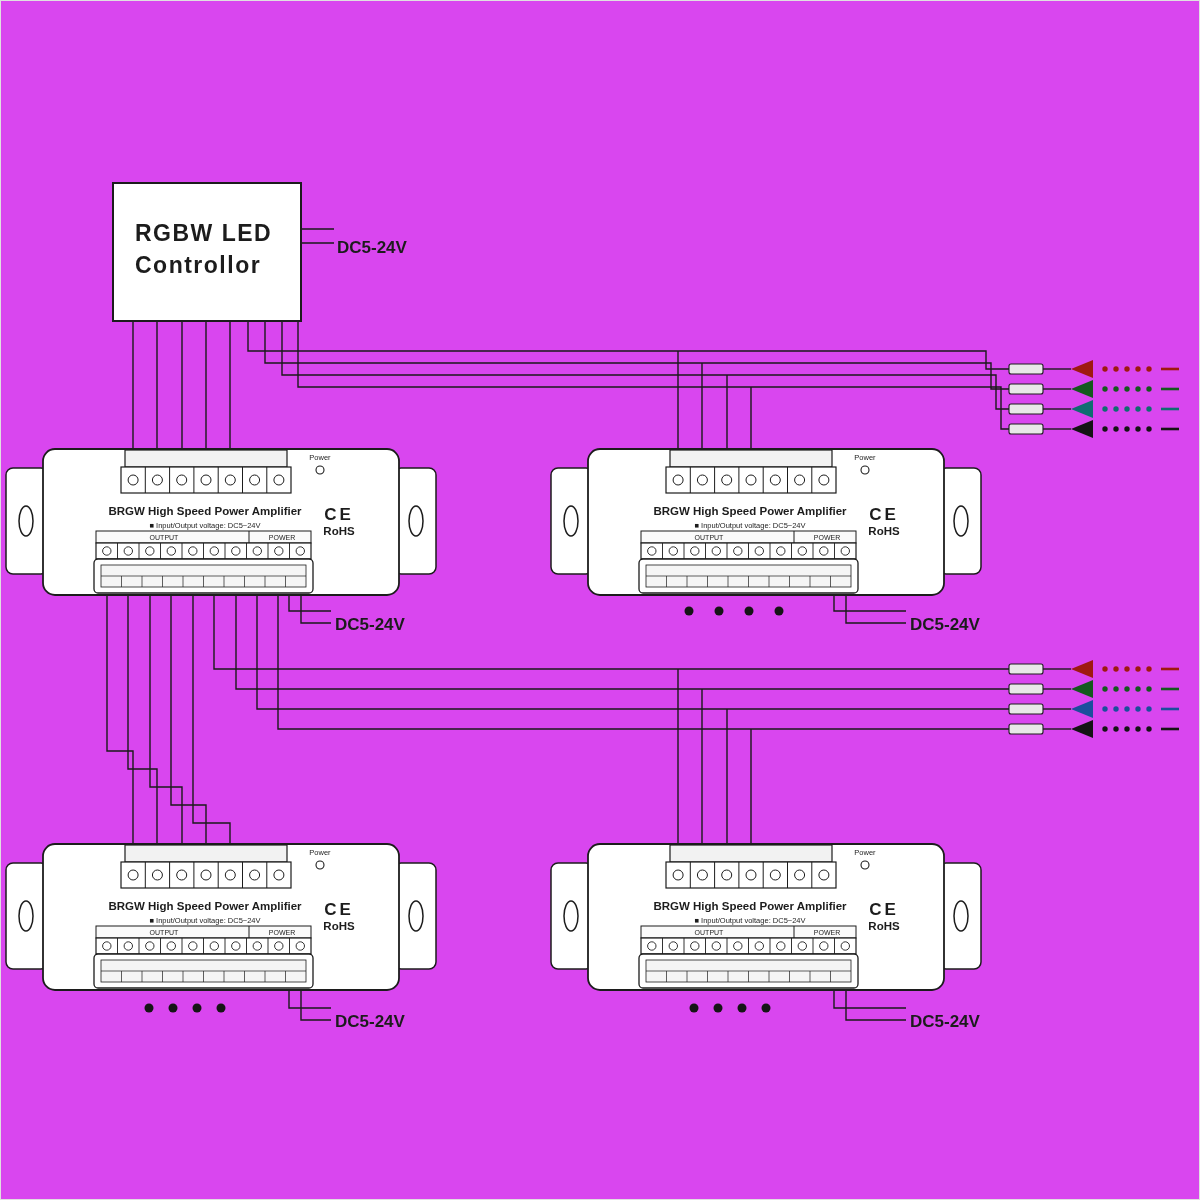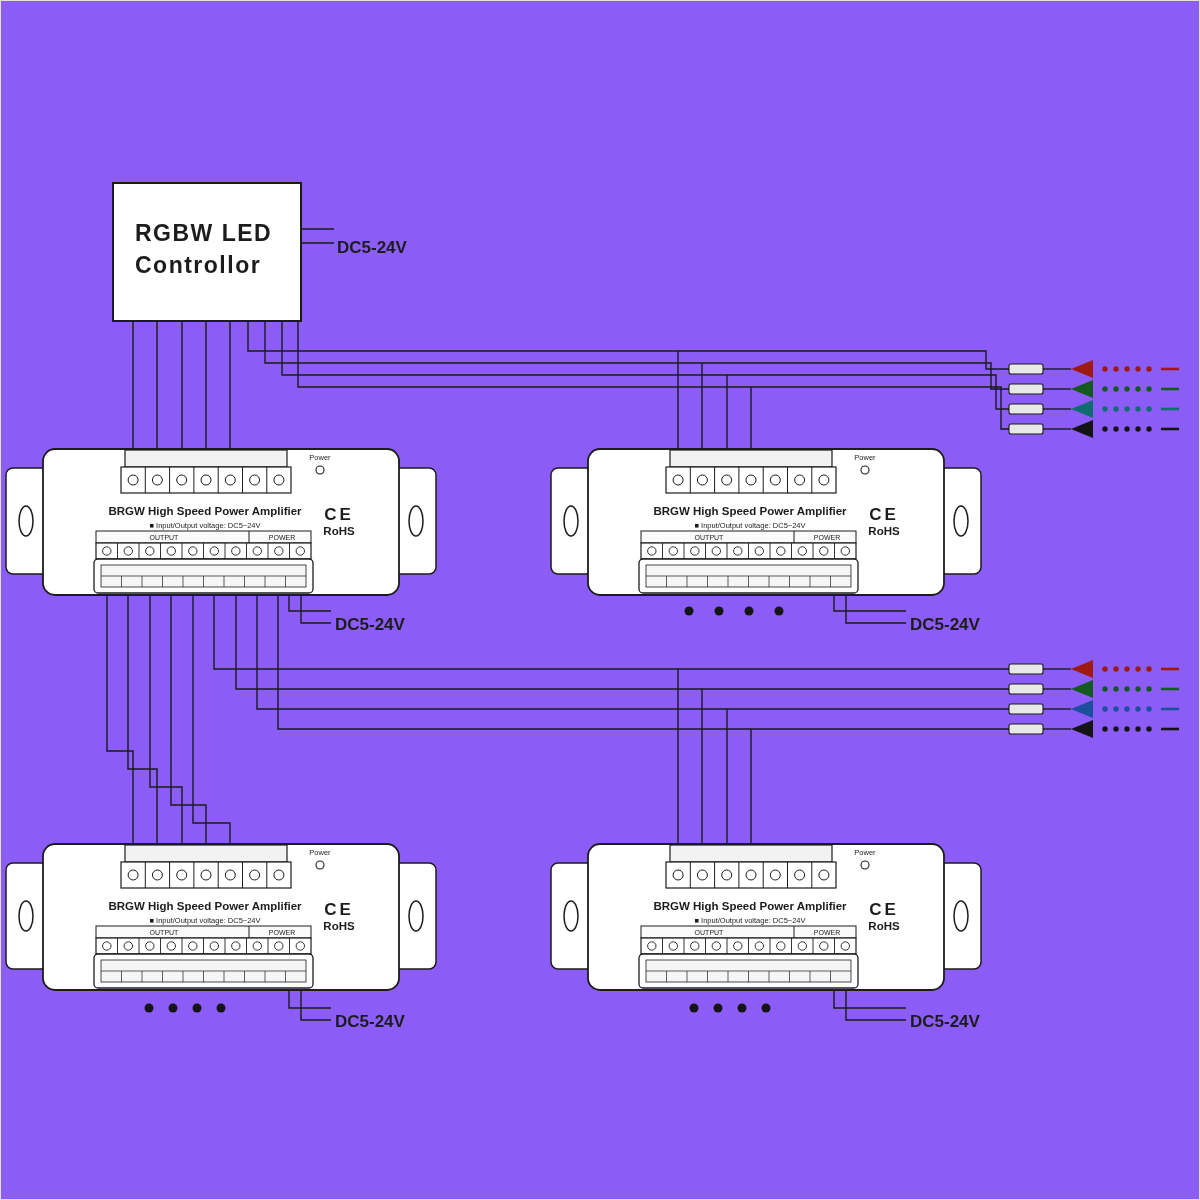--- a/index.html
+++ b/index.html
@@ -1,16 +1,16 @@
 <!DOCTYPE html>
 <html><head>
 <meta charset="utf-8">
 <style>
   html,body{margin:0;padding:0;background:#ffffff;}
-  .frame{width:1198px;height:1198px;border:1px solid #e0e0e0;position:relative;background:#8b5cf6;}
+  .frame{width:1198px;height:1198px;border:1px solid #e0e0e0;position:relative;background:#d946ef;}
   svg{display:block;}
   text{font-family:"Liberation Sans","DejaVu Sans",sans-serif;fill:#1c1c1c;}
   .t-bold{font-weight:bold;}
 </style>
 </head>
 <body>
 
 <div class="frame">
 <svg width="1200" height="1200" viewBox="0 0 1200 1200">
 

